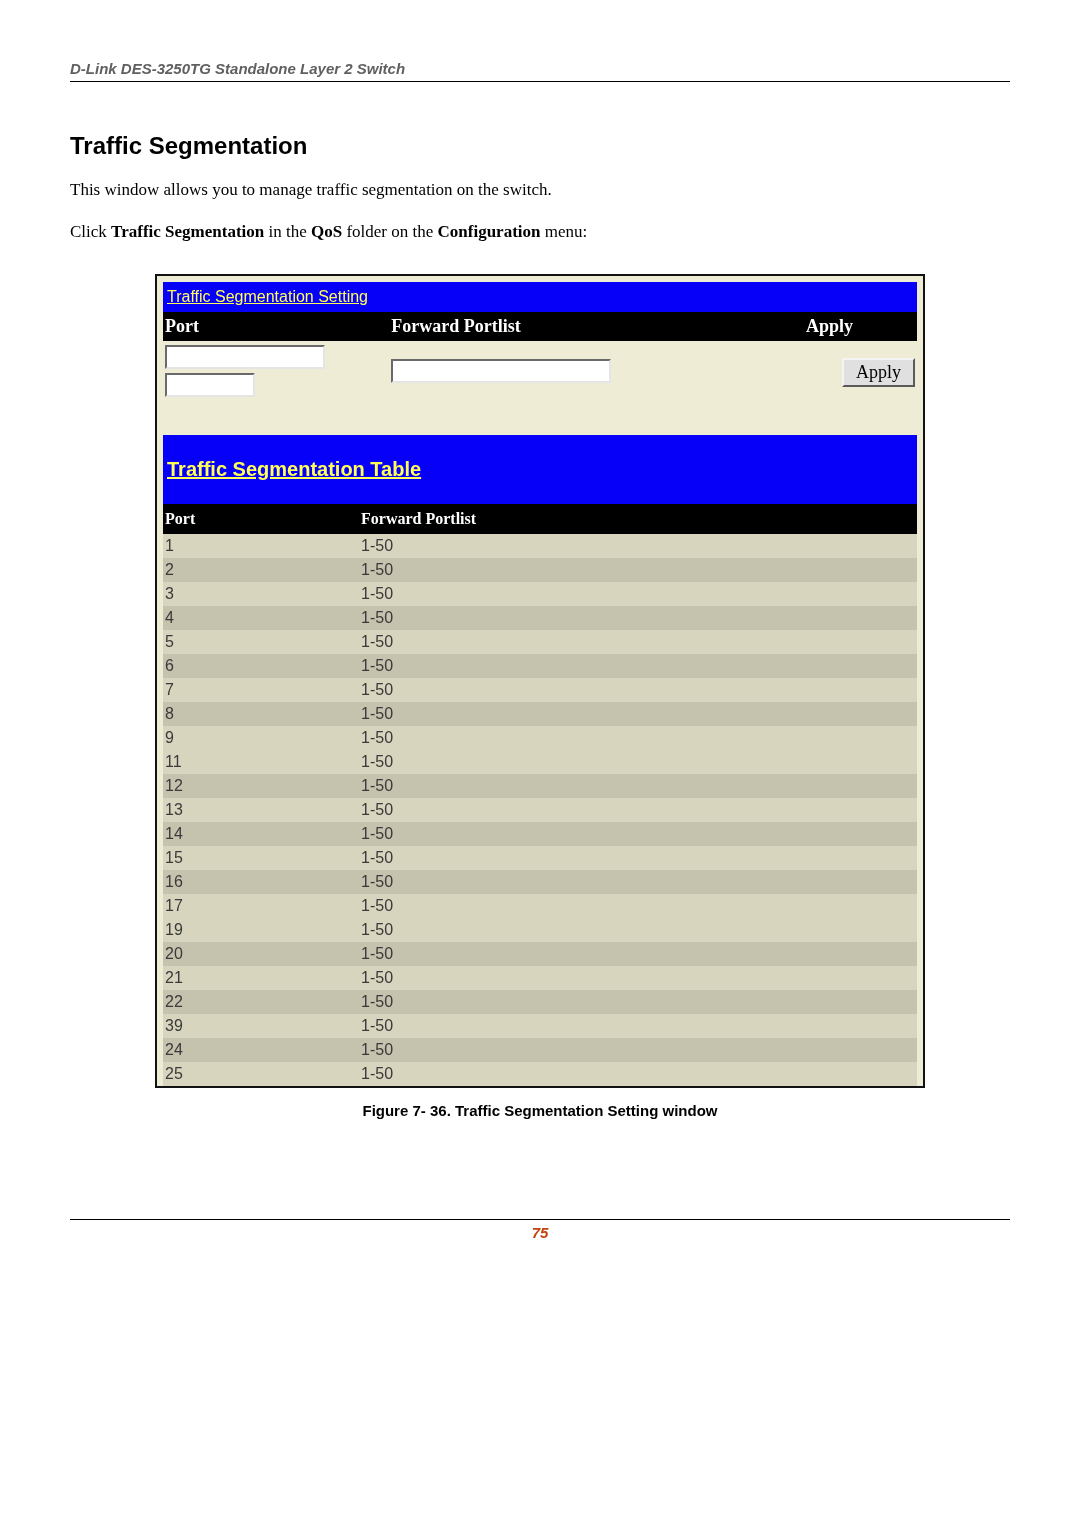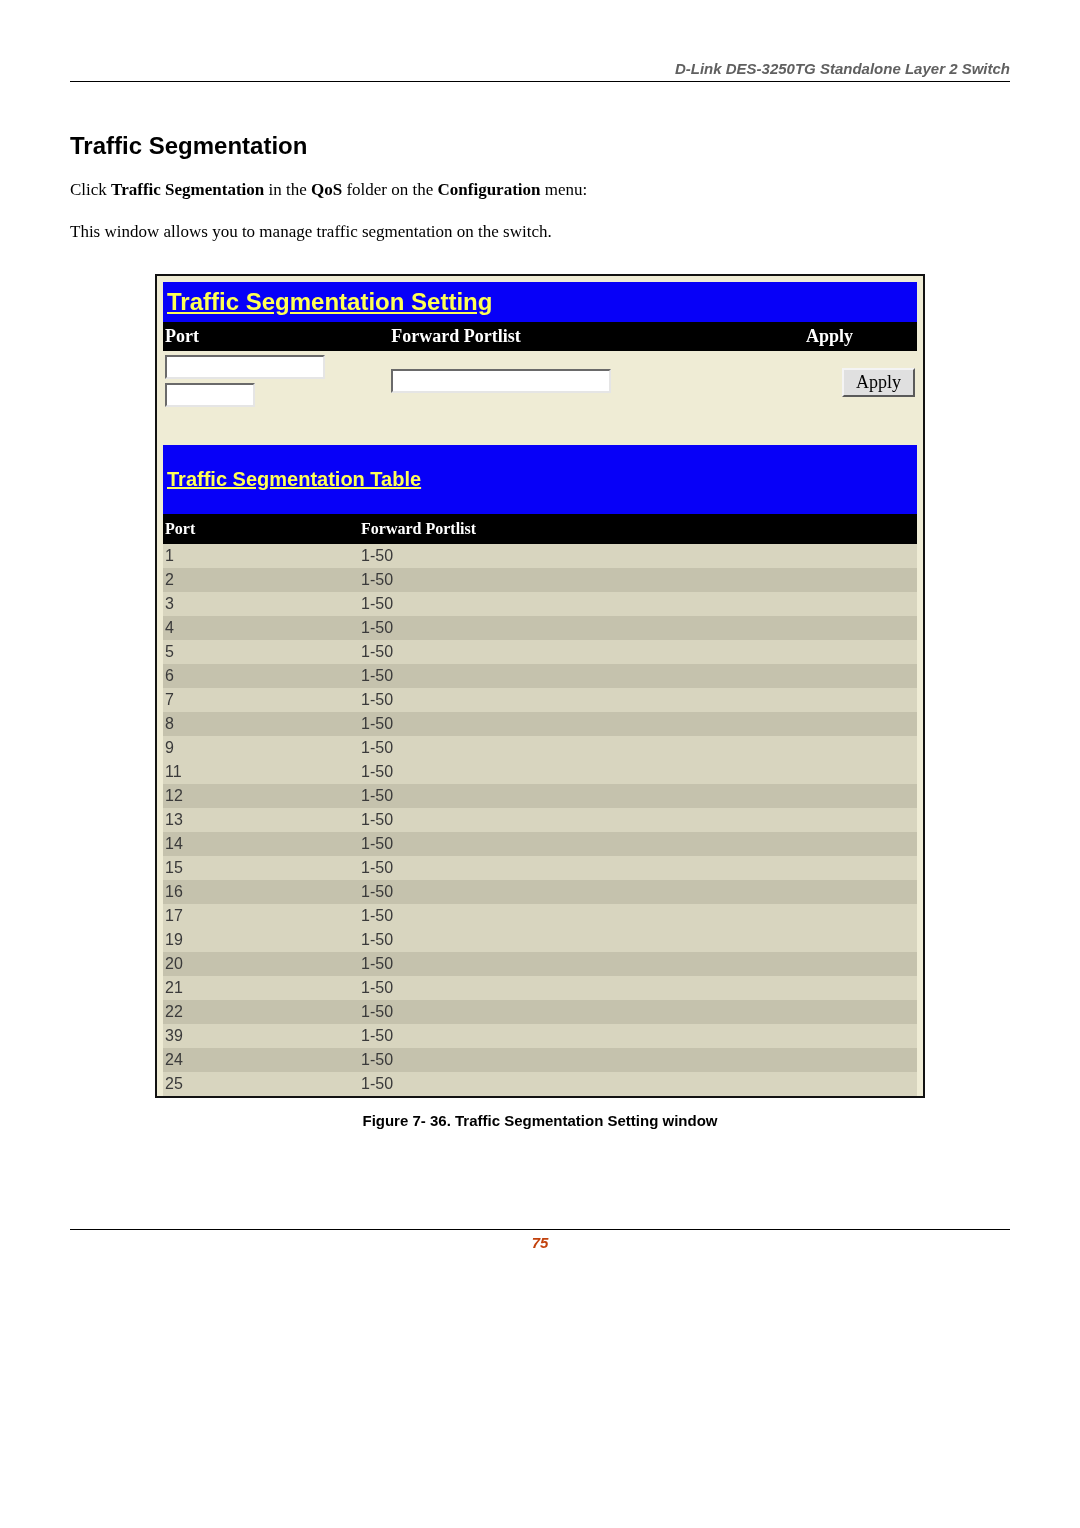--- a/index.html
+++ b/index.html
@@ -13,21 +13,21 @@
   .page {
     padding: 60px 70px 40px 70px;
     box-sizing: border-box;
   }
   .header-title {
     font-family: Arial, Helvetica, sans-serif;
     font-weight: bold;
     font-style: italic;
     color: #606060;
     font-size: 15px;
-    text-align: right;
+    text-align: left;
     margin: 0 0 4px 0;
   }
   .hr-line {
     border: none;
     border-top: 1px solid #000;
     margin: 0;
   }
   .section-title {
     font-family: Arial, Helvetica, sans-serif;
     font-weight: bold;
@@ -45,22 +45,22 @@
     width: 770px;
   }
   .panel-outer {
     background: #efecd5;
     border: 2px solid #121212;
     padding: 6px 6px 0 6px;
     box-sizing: border-box;
   }
   .panel-title {
     font-family: Arial, Helvetica, sans-serif;
-    font-weight: bold;
-    font-size: 24px;
+    font-weight: normal;
+    font-size: 16px;
     color: #ffff55;
     background: #0700f8;
     padding: 6px 4px;
     text-decoration: underline;
   }
   .setting-table {
     width: 100%;
     border-collapse: collapse;
     table-layout: fixed;
   }
@@ -160,25 +160,25 @@
 </head>
 <body>
 
 <div class="page">
 
   <div class="header-title">D-Link DES-3250TG Standalone Layer 2 Switch</div>
   <hr class="hr-line">
 
   <div class="section-title">Traffic Segmentation</div>
 
+  <p class="body-text">This window allows you to manage traffic segmentation on the switch.</p>
+
   <p class="body-text">
     <span>Click </span><span class="bold">Traffic Segmentation</span><span> in the </span><span class="bold">QoS</span><span> folder on the </span><span class="bold">Configuration</span><span> menu:</span>
   </p>
-
-  <p class="body-text">This window allows you to manage traffic segmentation on the switch.</p>
 
   <div class="figure-wrap">
     <div class="panel-outer">
 
       <div class="panel-title">Traffic Segmentation Setting</div>
 
       <table class="setting-table">
         <colgroup>
             <col style="width:30%">
             <col style="width:55%">

